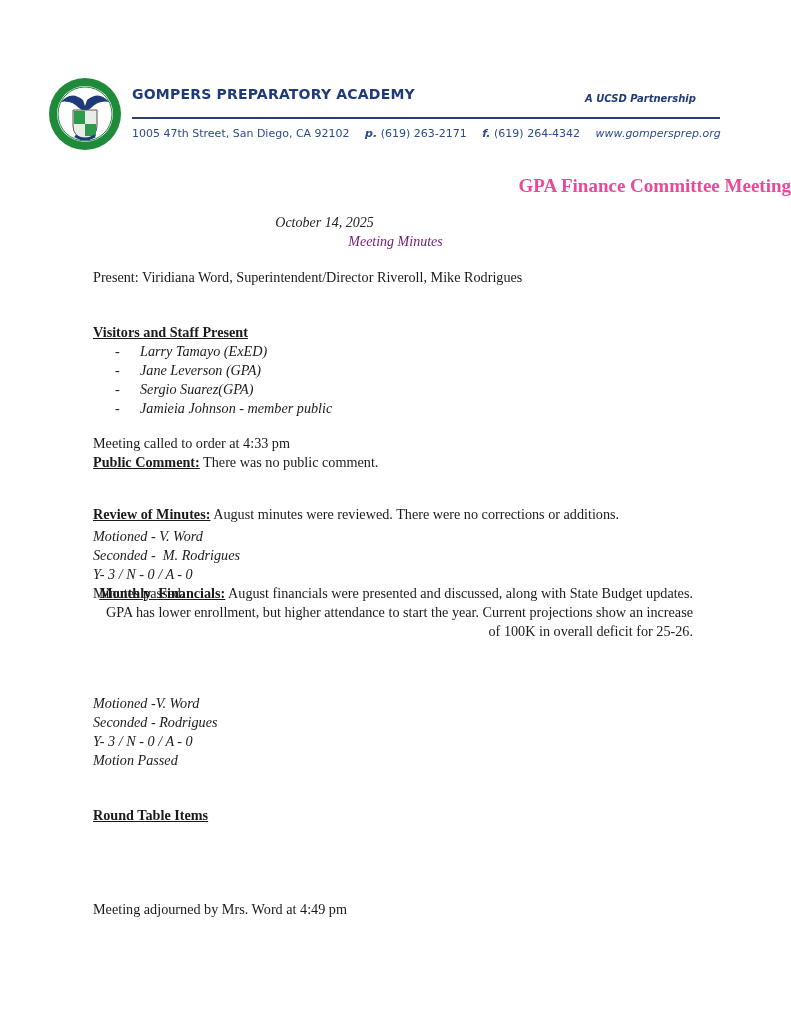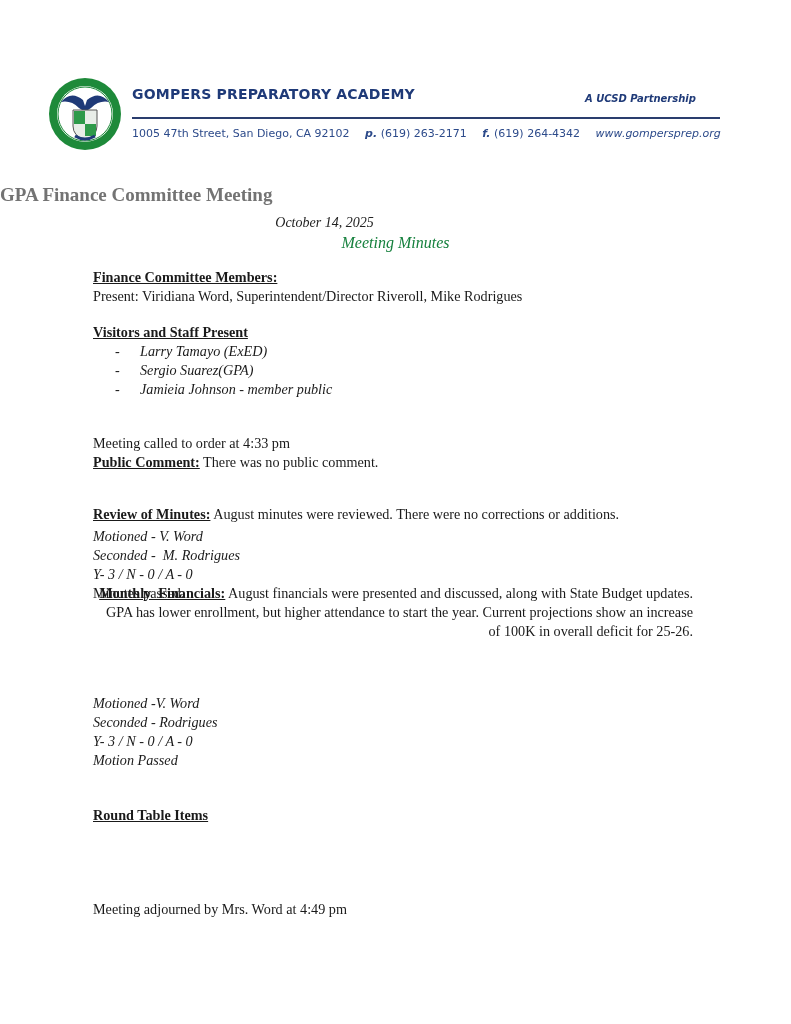--- a/index.html
+++ b/index.html
@@ -10,23 +10,23 @@
     #logo { left: 47px; top: 76px; width: 76px; height: 76px; }
     #school-name { left: 132px; top: 86px; font-family: "DejaVu Sans", sans-serif; font-weight: bold; font-size: 14px; color: #1f3a78; letter-spacing: 0.2px; white-space: nowrap; }
     #partnership { left: 585px; top: 93px; font-family: "DejaVu Sans", sans-serif; font-style: italic; font-weight: bold; font-size: 10px; color: #1f3a78; white-space: nowrap; }
     #header-rule { left: 132px; top: 117px; width: 588px; height: 2px; background: #2a3d6e; }
     #address-line { left: 132px; top: 127px; font-family: "DejaVu Sans", sans-serif; font-size: 11px; color: #2c4a8a; white-space: nowrap; }
     #address-line span { margin-right: 12px; margin-top: 23px; }
     #address-line b { font-style: italic; font-weight: bold; }
     #website { font-style: italic; }
 
     
-    #title { left: 0; width: 791px; top: 184px; text-align: left; font-family: "Liberation Serif", serif; font-weight: bold; font-size: 19px; color: #737373; }
+    #title { left: 0; width: 791px; top: 175px; text-align: right; font-family: "Liberation Serif", serif; font-weight: bold; font-size: 19px; color: #ec4899; }
     #date { left: 0; width: 649px; top: 215px; text-align: center; font-family: "Liberation Serif", serif; font-style: italic; font-size: 14px; color: #222; }
-    #subtitle { left: 0; width: 791px; top: 234px; text-align: center; font-family: "Liberation Serif", serif; font-style: italic; font-size: 16px; color: #15803d; }
+    #subtitle { left: 0; width: 791px; top: 234px; text-align: center; font-family: "Liberation Serif", serif; font-style: italic; font-size: 14px; color: #701a75; }
 
     
     .body-text { left: 93px; width: 615px; font-family: "Liberation Serif", serif; font-size: 14.2px; line-height: 19px; color: #1a1a1a; }
     .heading { font-weight: bold; text-decoration: underline; }
     .bold { font-weight: normal; }
     .ital { font-style: italic; }
     .list { list-style: none; margin: 0; padding: 0; }
     .list li { position: relative; padding-left: 47px; font-style: italic; }
     .list li::before { content: "-"; position: absolute; left: 22px; font-style: normal; }
   </style>
@@ -55,28 +55,28 @@
   <b>f.</b>
   <span>(619) 264-4342</span>
   <span id="website">www.gompersprep.org</span>
 </div>
 
 <div id="title" class="abs">GPA Finance Committee Meeting</div>
 <div id="date" class="abs">October 14, 2025</div>
 <div id="subtitle" class="abs">Meeting Minutes</div>
 
 <div class="abs body-text" style="top:268px;">
-  <div class="heading">Finance Committee Members:</div>
   <div>Present: Viridiana Word, Superintendent/Director Riveroll, Mike Rodrigues</div>
 </div>
 
 <div class="abs body-text" style="top:323px;">
   <div class="heading">Visitors and Staff Present</div>
   <ul class="list">
     <li>Larry Tamayo (ExED)</li>
+    <li>Jane Leverson (GPA)</li>
     <li>Sergio Suarez(GPA)</li>
     <li>Jamieia Johnson - member public</li>
   </ul>
 </div>
 
 <div class="abs body-text" style="top:434px;">
   <div class="bold">Meeting called to order at 4:33 pm</div>
   <div><span class="heading">Public Comment:</span><span> There was no public comment.</span></div>
 </div>
 

